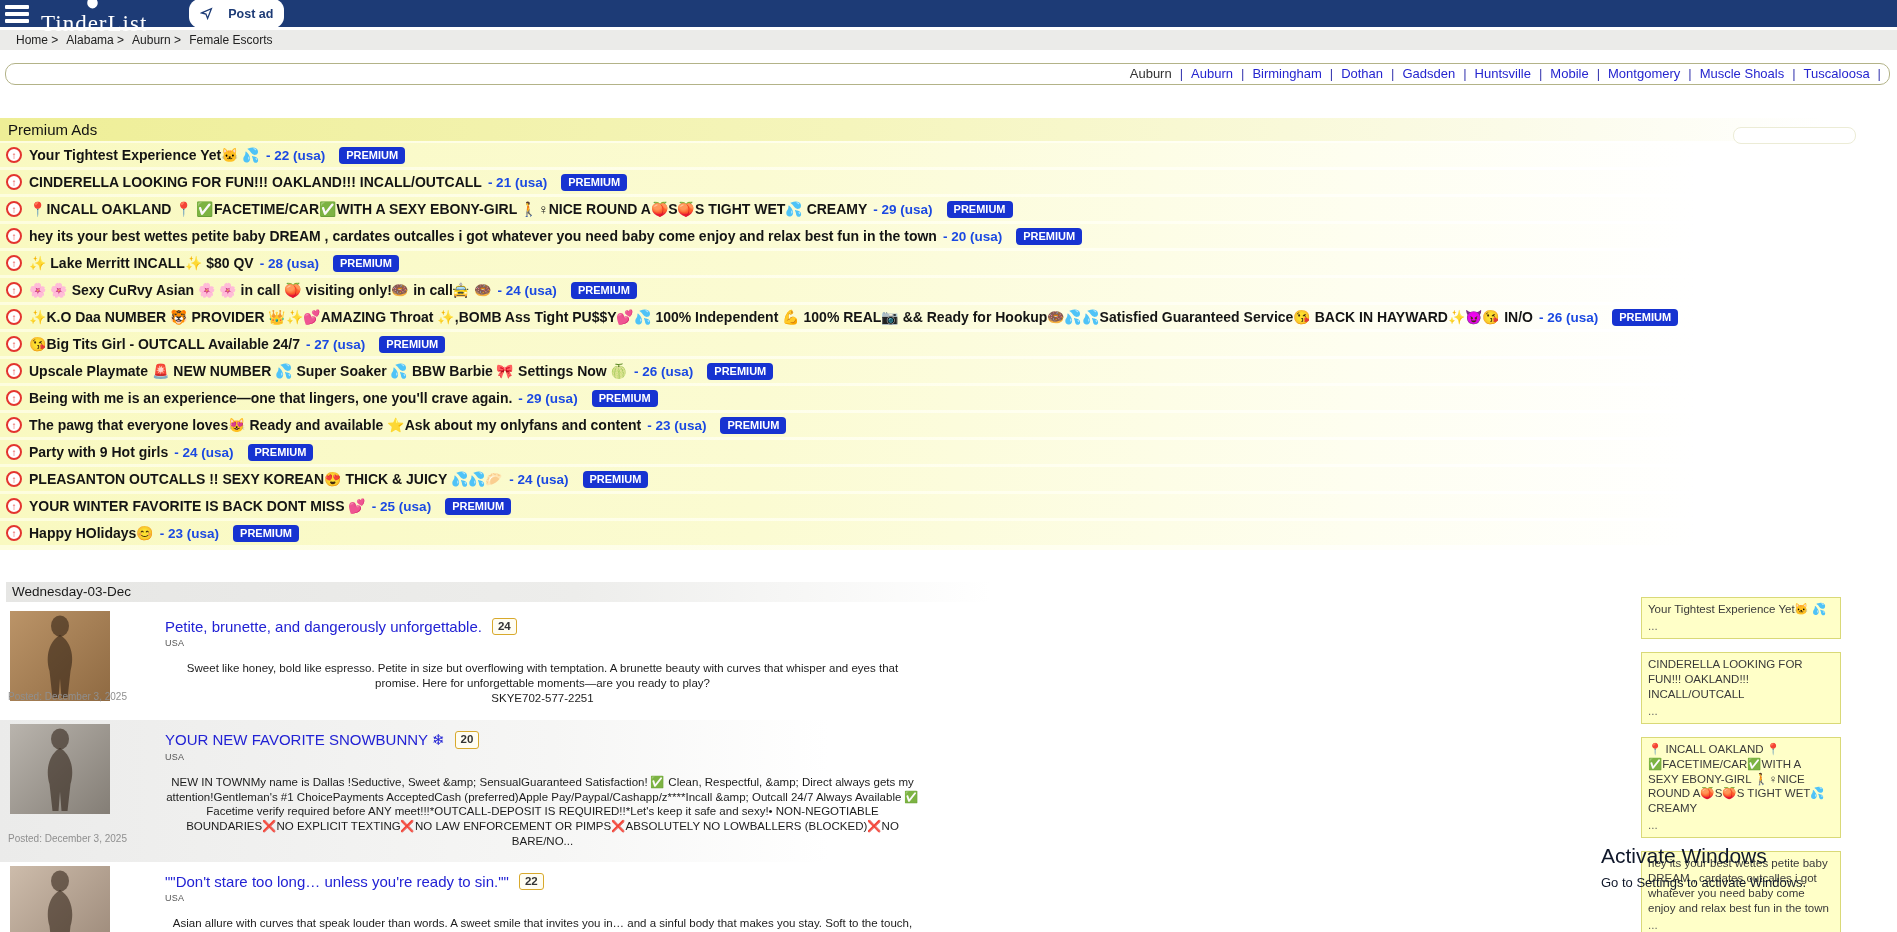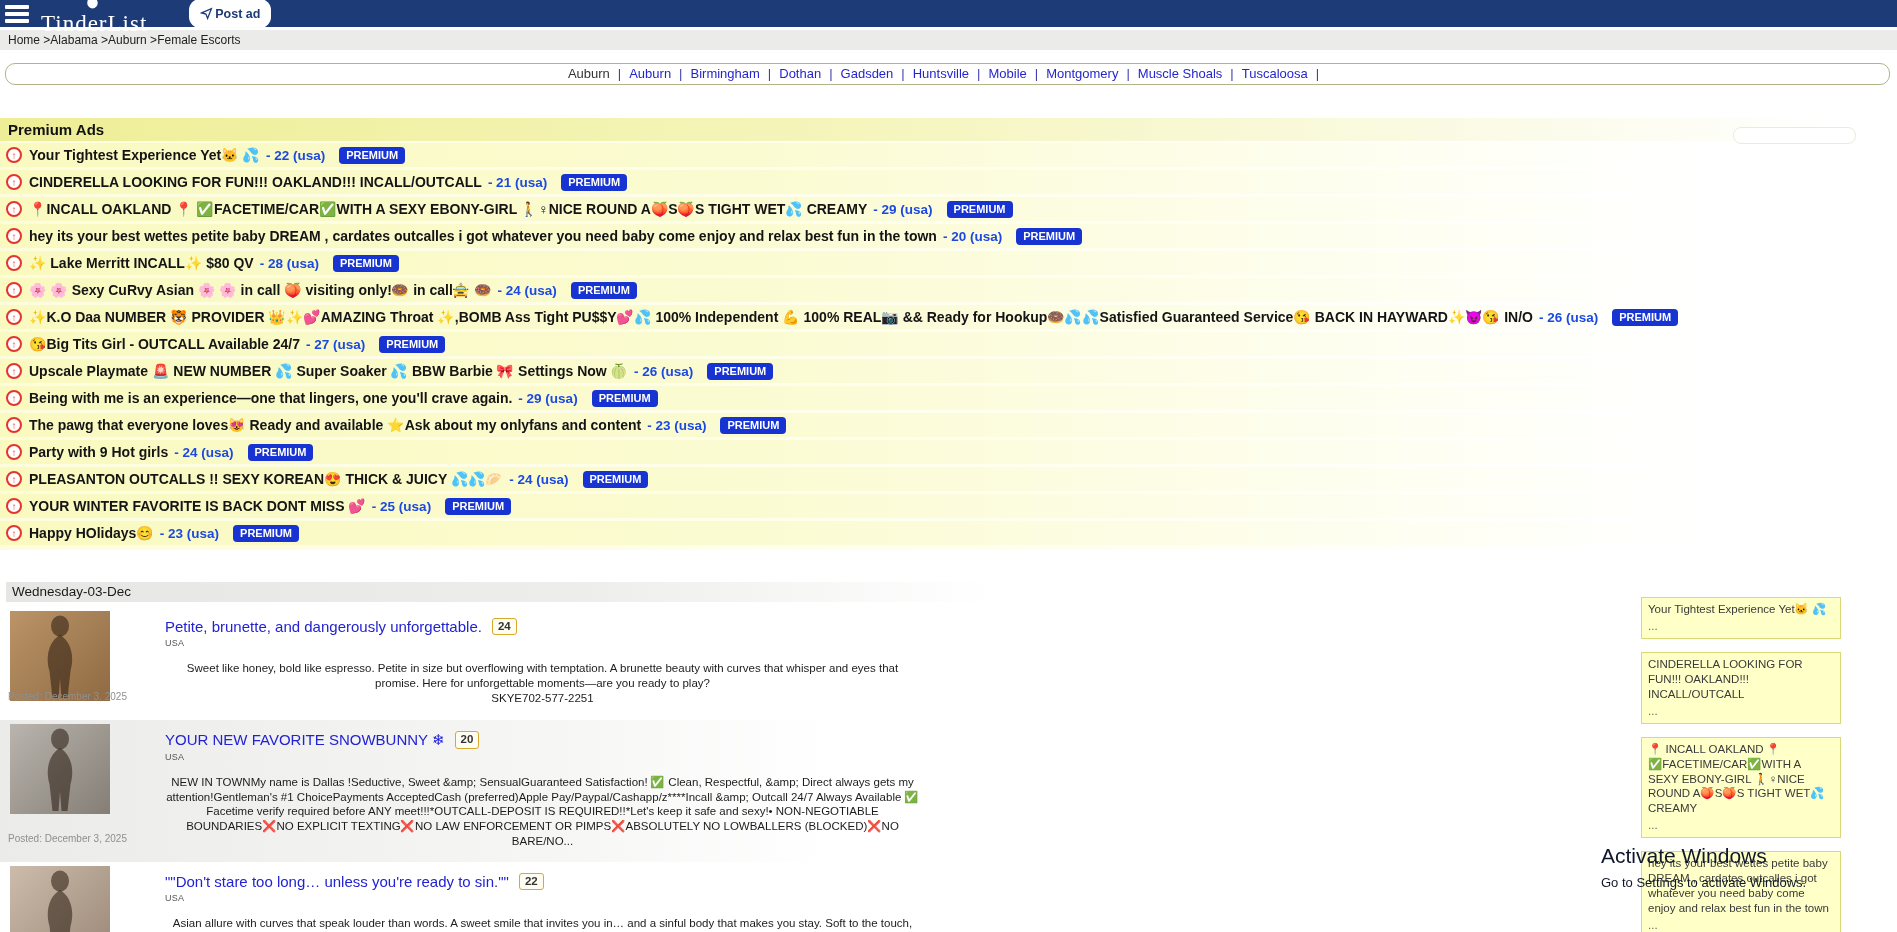--- a/index.html
+++ b/index.html
@@ -7,37 +7,37 @@
        font-family:"Liberation Sans",sans-serif;}
 
   
   .topbar{height:27px;background:#1d3b76;display:flex;align-items:center;padding-left:5px;}
   .burger{width:26px;cursor:pointer;margin-top:1px;}
   .burger span{display:block;width:24px;height:4px;background:#fff;border-radius:1px;margin:3px 0;}
   .brandwrap{display:flex;align-items:center;margin-left:10px;cursor:pointer;flex-direction:column;}
   .flame{width:17px;height:21px;margin-right:3px;}
   .brand{font-family:"Liberation Serif",serif;font-size:23px;color:#fff;letter-spacing:1px;}
   .postad{margin-left:42px;height:29px;border-radius:11px;background:#fff;border:none;display:inline-flex;
-          align-items:center;gap:2px;padding:0 11px;font-weight:bold;font-size:12.5px;color:#1d3b76;cursor:pointer;
+          align-items:center;gap:15px;padding:0 11px;font-weight:bold;font-size:12.5px;color:#1d3b76;cursor:pointer;
           font-family:"Liberation Sans",sans-serif;}
 
   
   .crumbbar{height:20px;background:#ebebe9;line-height:20px;font-size:12px;color:#222;padding-left:8px;margin-top:3px;}
-  .crumb{cursor:pointer;}
+  .crumb{cursor:pointer;margin-left:8px;}
 
   
   .citybox{margin:13px 7px 0 5px;height:20px;border:1px solid #b3b388;border-radius:10px;background:#fff;
-           text-align:center;font-size:13px;line-height:20px;overflow:hidden;}
+           text-align:right;font-size:13px;line-height:20px;overflow:hidden;}
   .city-cur{color:#333;}
   .city-lnk{color:#2525cf;cursor:pointer;text-decoration:none;}
   .citysep{color:#3a3ab0;margin:0 8px;}
 
   
   .premium{margin-top:33px;width:1885px;background:linear-gradient(to right,#fdfdde 0%,#ffffef 55%,#ffffff 82%);padding-bottom:2px;}
-  .pheader{height:23px;line-height:23px;font-size:15px;font-weight:bold;color:#111;padding-left:8px;margin-bottom:2px;
+  .pheader{height:23px;line-height:23px;font-size:15px;font-weight:normal;color:#111;padding-left:8px;margin-bottom:2px;
            background:linear-gradient(to right,#eeee96 0%,#f5f5bc 45%,#fbfbe8 80%,#ffffff 97%);}
   .prow{height:24px;margin-bottom:3px;white-space:nowrap;padding-left:6px;display:flex;align-items:center;cursor:pointer;
         background:linear-gradient(to right,#f9f9c0 0%,#fbfbd2 40%,#fefef0 72%,#ffffff 90%);}
   .upicon{display:inline-flex;align-items:center;justify-content:center;width:12px;height:12px;border:2px solid #e3342f;
           border-radius:50%;color:#e3342f;font-size:10px;font-weight:bold;background:#fff;margin-right:7px;flex:none;}
   .ptitle{font-weight:bold;font-size:14px;color:#141414;}
   .pmeta{font-weight:bold;font-size:13.5px;color:#1b49e2;margin-left:6px;}
   .pbadge{background:#1733d1;color:#fff;font-size:11px;font-weight:bold;border-radius:4px;padding:3px 7px;margin-left:14px;line-height:1;}
 
   

